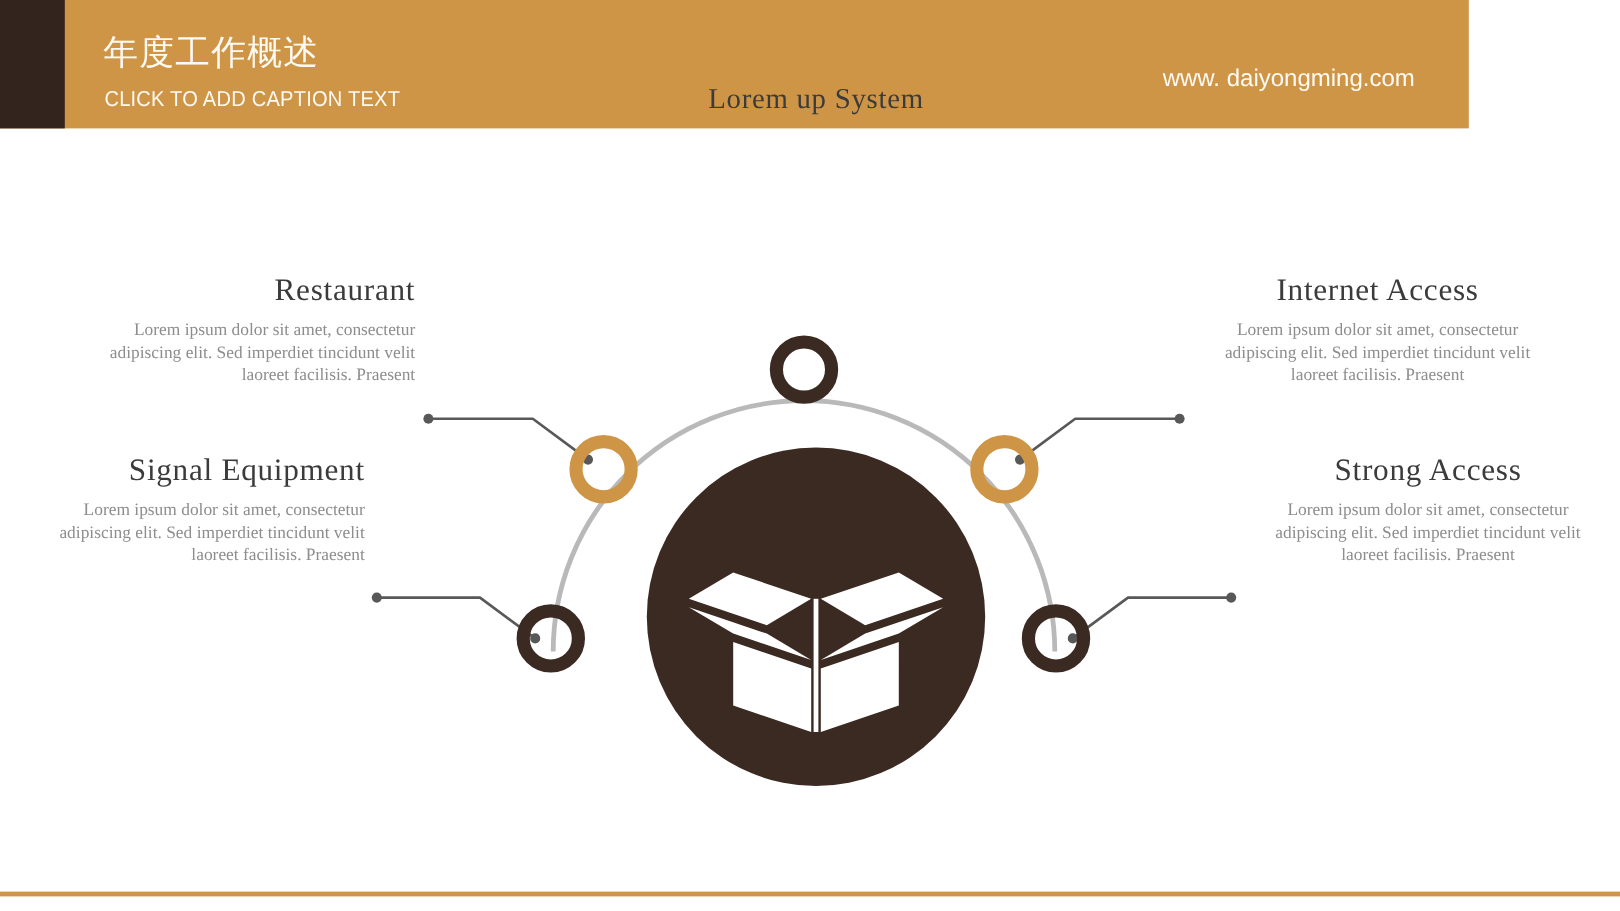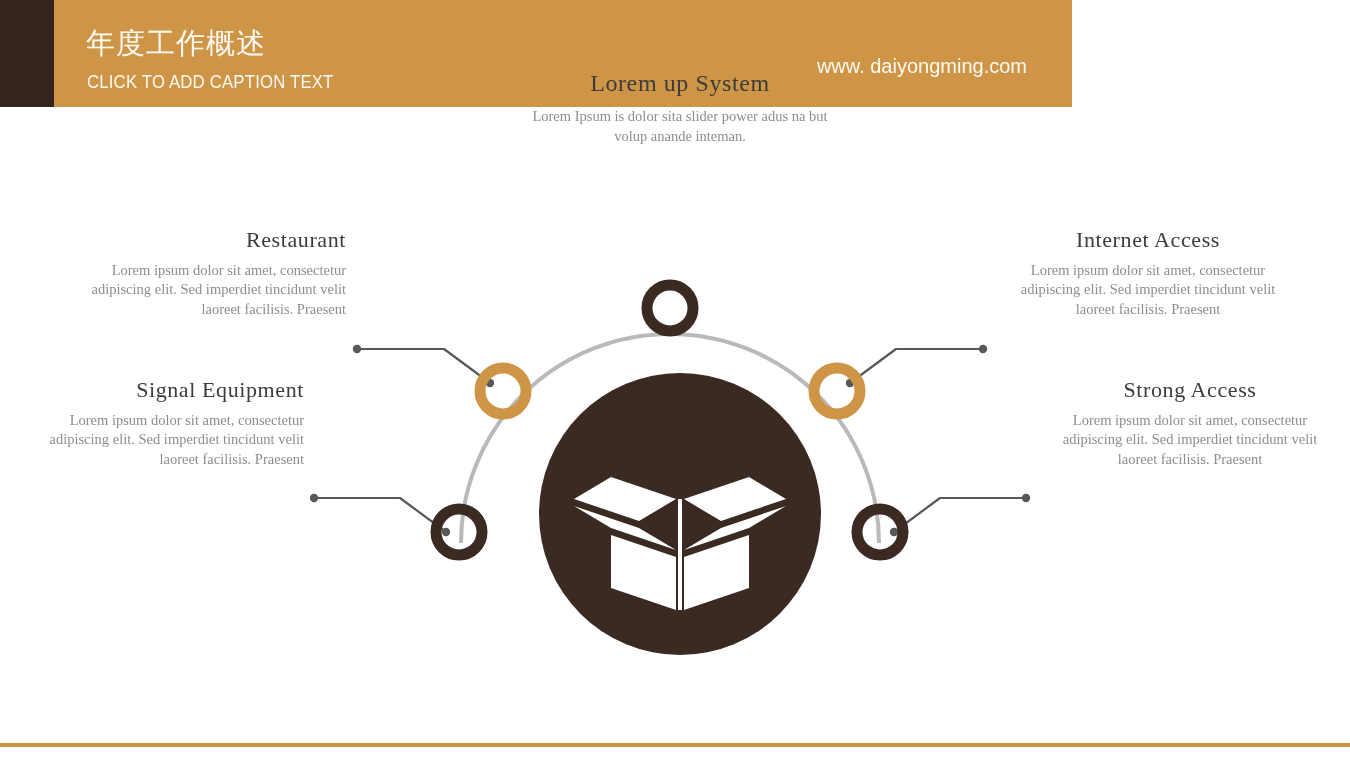--- a/index.html
+++ b/index.html
@@ -13,21 +13,21 @@
     position: relative;
     overflow: hidden;
     font-family: "Liberation Sans", sans-serif;
   }
 
   
   #header-bar {
     position: absolute;
     left: 0;
     top: 0;
-    width: 1072px;
+    width: 1224px;
     height: 107px;
     background: #cf9547;
   }
   #header-left-block {
     position: absolute;
     left: 0;
     top: 0;
     width: 54px;
     height: 107px;
     background: #33241d;
@@ -84,21 +84,21 @@
     width: 1350px;
     height: 636px;
   }
 
   
   .item-block {
     position: absolute;
   }
   .item-title {
     font-family: "Liberation Serif", "DejaVu Serif", serif;
-    font-size: 22px;
+    font-size: 26px;
     color: #3b3b3b;
     letter-spacing: 0.6px;
     white-space: nowrap;
     line-height: 1.1;
   }
   .item-desc {
     font-family: "Liberation Serif", "DejaVu Serif", serif;
     font-size: 14.5px;
     color: #8d8d8d;
     line-height: 1.33;
@@ -202,22 +202,20 @@
 
   <circle cx="670" cy="201" r="23" fill="none" stroke="#3b2a22" stroke-width="11"></circle>
   <circle cx="503" cy="284" r="23" fill="none" stroke="#cf9547" stroke-width="11"></circle>
   <circle cx="837" cy="284" r="23" fill="none" stroke="#cf9547" stroke-width="11"></circle>
   <circle cx="459" cy="425" r="23" fill="none" stroke="#3b2a22" stroke-width="11"></circle>
   <circle cx="880" cy="425" r="23" fill="none" stroke="#3b2a22" stroke-width="11"></circle>
 </svg>
 
 <div class="item-block align-center" id="item-top">
   <div class="item-title">Lorem up System</div>
-  <div class="item-desc">Lorem Ipsum is dolor  sita slider  power adus na but volup
-anande inteman.</div>
 </div>
 
 <div class="item-block align-right" id="item-left-upper">
   <div class="item-title">Restaurant</div>
   <div class="item-desc">Lorem ipsum dolor  sit amet, consectetur adipiscing  elit. Sed imperdiet  tincidunt  velit laoreet facilisis.  Praesent</div>
 </div>
 
 <div class="item-block align-right" id="item-left-lower">
   <div class="item-title">Signal Equipment</div>
   <div class="item-desc">Lorem ipsum dolor  sit amet, consectetur adipiscing  elit. Sed imperdiet  tincidunt  velit laoreet facilisis.  Praesent</div>

